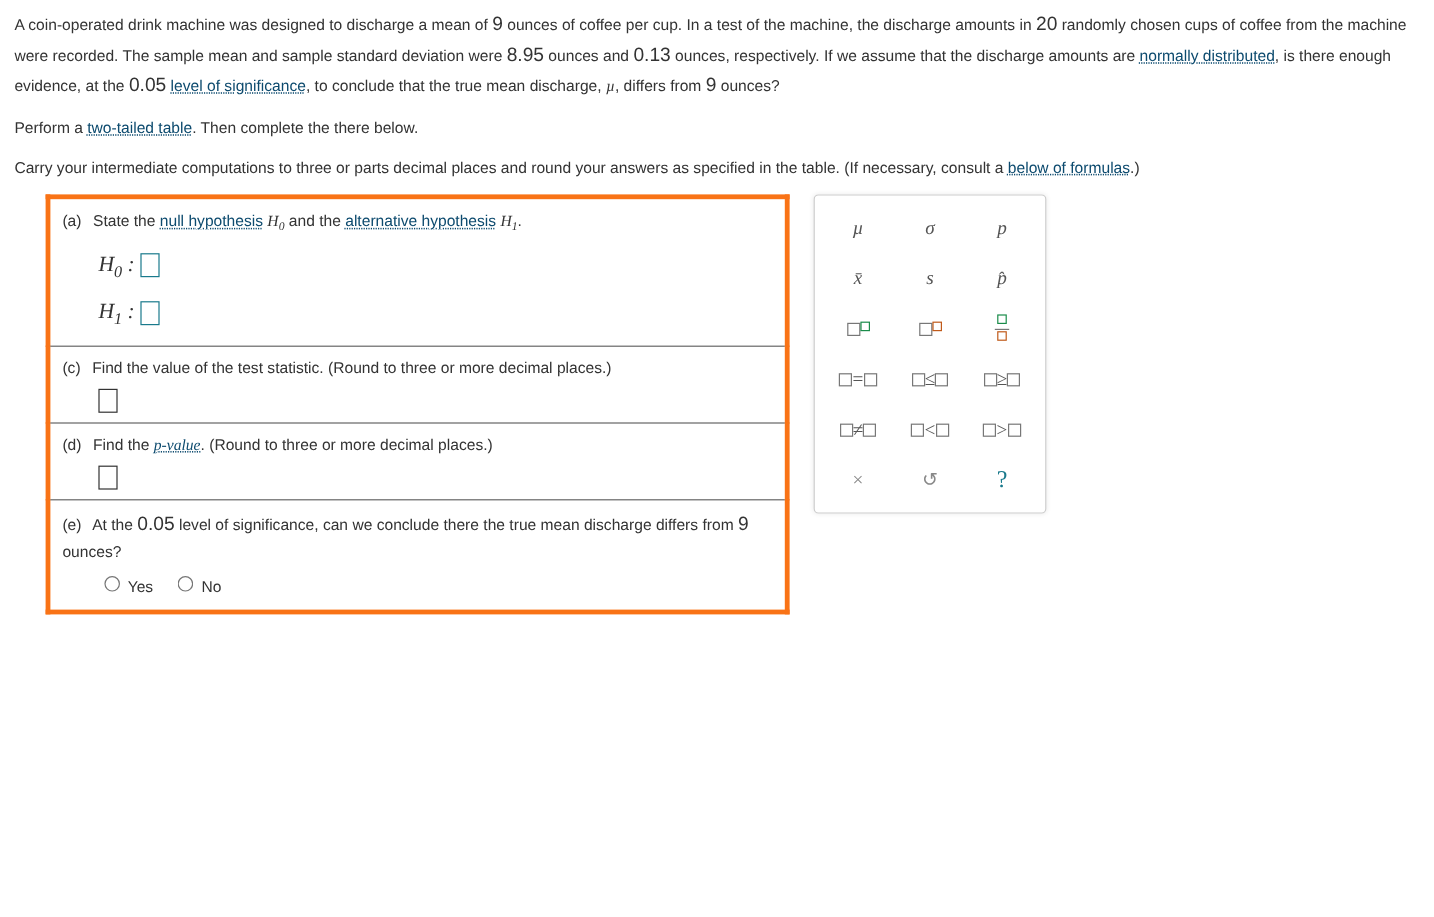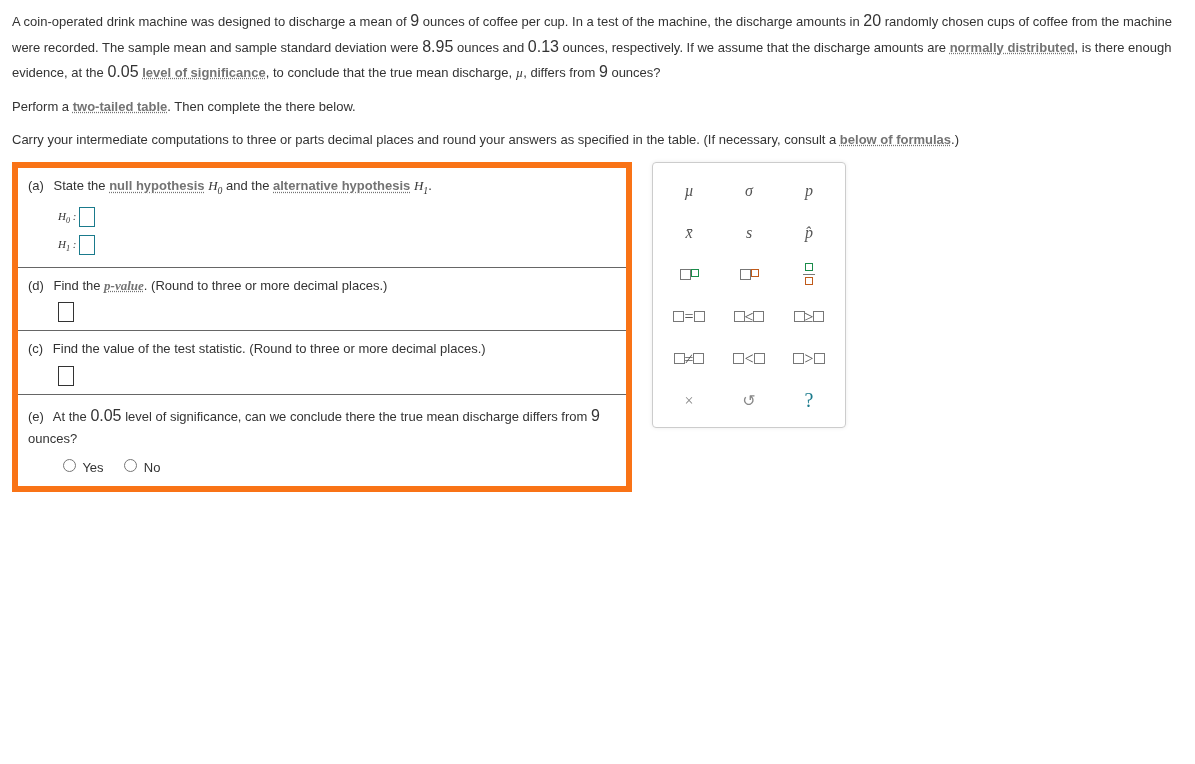--- a/index.html
+++ b/index.html
@@ -8,48 +8,48 @@
     color: #333;
     margin: 0;
     padding: 8px 12px;
     background: #fff;
     line-height: 1.6;
   }
   .problem-text {
     margin-bottom: 12px;
   }
   .link {
-    color: #737373;
+    color: #0c4a6e;
     text-decoration: underline dotted;
     cursor: pointer;
-    font-weight: bold;
   }
   .main-row {
     display: flex;
     gap: 20px;
     margin-top: 12px;
   }
   .parts-table {
-    border: 6px solid #f97316;
+    border: 4px solid #f97316;
     border-collapse: collapse;
     width: 620px;
+    margin-left: 26px;
   }
   .parts-table td {
     border: 1px solid #666;
     padding: 8px 10px;
     vertical-align: top;
   }
   .part-label {
     margin-right: 6px;
   }
   .hyp-row {
     margin: 8px 0 4px 30px;
     font-family: "Times New Roman", serif;
     font-style: italic;
-    font-size: 11px;
+    font-size: 18px;
   }
   .hyp-box {
     display: inline-block;
     width: 14px;
     height: 18px;
     border: 1px solid #1a7a8c;
     vertical-align: middle;
     background: #fff;
     cursor: text;
   }
@@ -140,30 +140,30 @@
       <div class="hyp-row">
         <span>H</span><sub>0</sub> : <span class="hyp-box"></span>
       </div>
       <div class="hyp-row">
         <span>H</span><sub>1</sub> : <span class="hyp-box"></span>
       </div>
     </td>
         </tr>
     <tr>
           <td>
+      <span class="part-label">(c)</span>
+      <span>Find the value of the test statistic. (Round to three or more decimal places.)</span>
+      <br>
+      <span class="ans-box"></span>
+    </td>
+        </tr>
+    <tr>
+          <td>
       <span class="part-label">(d)</span>
       <span>Find the </span><span class="link italic">p-value</span><span>. (Round to three or more decimal places.)</span>
-      <br>
-      <span class="ans-box"></span>
-    </td>
-        </tr>
-    <tr>
-          <td>
-      <span class="part-label">(c)</span>
-      <span>Find the value of the test statistic. (Round to three or more decimal places.)</span>
       <br>
       <span class="ans-box"></span>
     </td>
         </tr>
     <tr>
           <td>
       <span class="part-label">(e)</span>
       <span>At the </span><span class="num">0.05</span><span> level of significance, can we conclude there the true mean discharge differs from </span><span class="num">9</span><span> ounces?</span>
       <div class="radio-row">
         <label><input type="radio" name="ans-e" style=""> <span>Yes</span></label>

